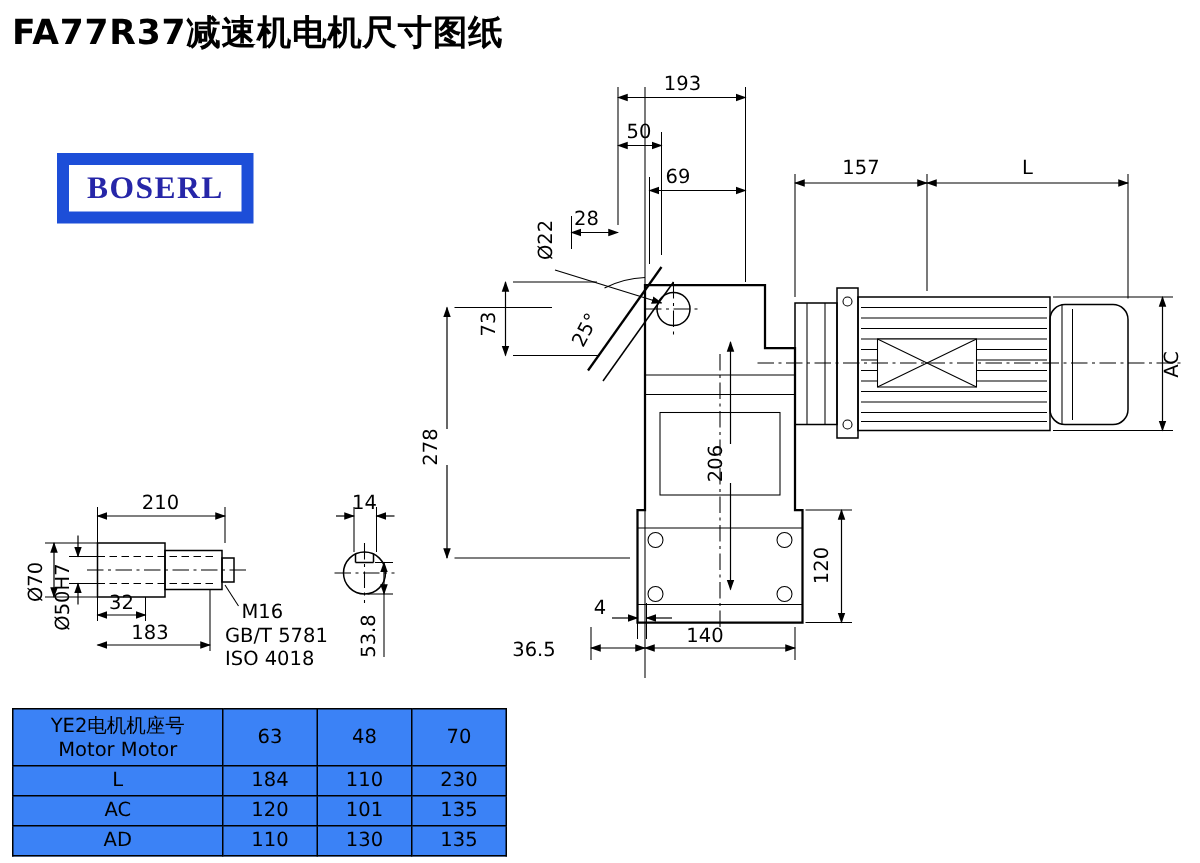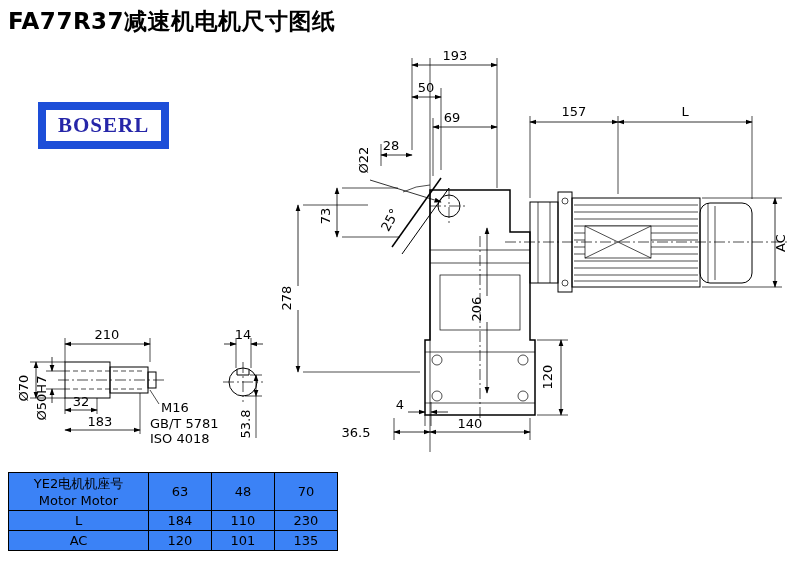--- a/index.html
+++ b/index.html
@@ -225,14 +225,20 @@
     <td class="val">184</td>
     <td class="val">110</td>
     <td class="val">230</td>
   </tr>
   <tr>
     <td class="lbl">AC</td>
     <td class="val">120</td>
     <td class="val">101</td>
     <td class="val">135</td>
   </tr>
+  <tr>
+    <td class="lbl">AD</td>
+    <td class="val">110</td>
+    <td class="val">130</td>
+    <td class="val">135</td>
+  </tr>
 </tbody>
   </table>
 
 </body></html>

